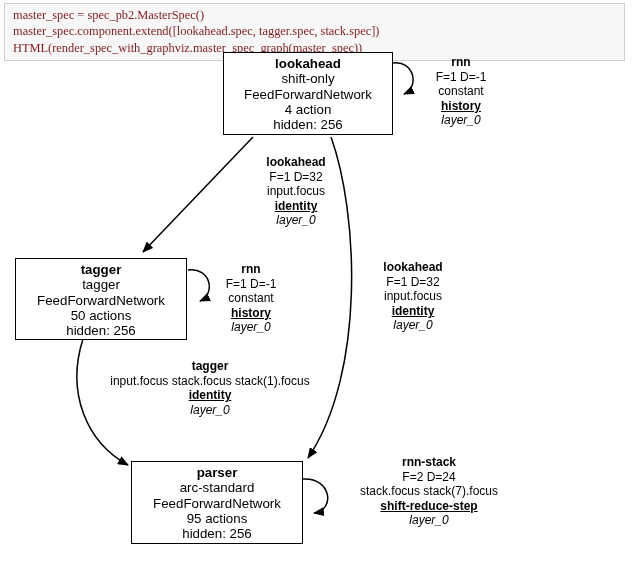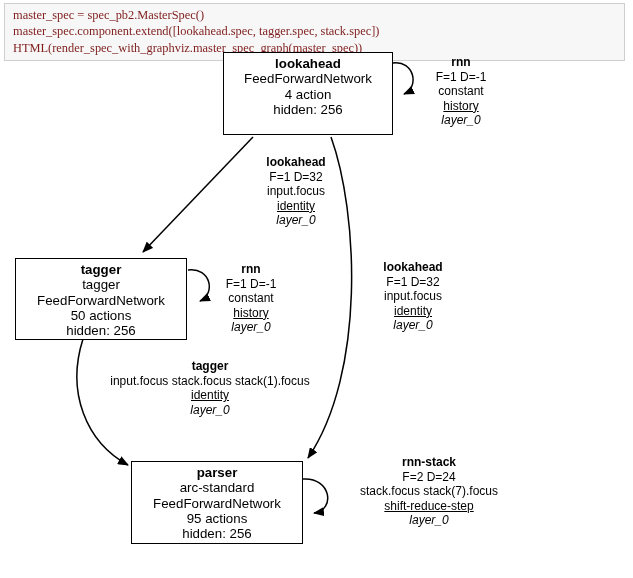--- a/index.html
+++ b/index.html
@@ -77,21 +77,21 @@
     z-index: 4;
     background: transparent;
   }
   .elabel .ln {
     font-size: 12px;
     line-height: 14.6px;
     color: #000000;
     white-space: nowrap;
   }
   .elabel .ln.title { font-weight: bold; }
-  .elabel .ln.und { text-decoration: underline; }
+  .elabel .ln.und { text-decoration: underline; font-weight: bold; }
   .elabel .ln.ital { font-style: italic; }
 </style>
 </head>
 <body>
 
 <div id="code-cell">
   <div class="code-line">master_spec = spec_pb2.MasterSpec()</div>
   <div class="code-line">master_spec.component.extend([lookahead.spec, tagger.spec, stack.spec])</div>
   <div class="code-line">HTML(render_spec_with_graphviz.master_spec_graph(master_spec))</div>
 </div>
@@ -113,20 +113,21 @@
 
     <path d="M331,95 C358,170 366,330 308,416" fill="none" stroke="#000000" stroke-width="1.5" marker-end="url(#arrow)"></path>
 
     <path d="M83,297 C66,350 86,400 128,423" fill="none" stroke="#000000" stroke-width="1.5" marker-end="url(#arrow)"></path>
 
     <path d="M303,437 C331,435 336,468 314,471" fill="none" stroke="#000000" stroke-width="1.5" marker-end="url(#arrow)"></path>
   </svg>
 
   <div class="node" id="node-lookahead" style="left:223px; top:10px; width:170px; height:83px;">
     <div class="ln title">lookahead</div>
+    <div class="ln">shift-only</div>
     <div class="ln">FeedForwardNetwork</div>
     <div class="ln">4 action</div>
     <div class="ln">hidden: 256</div>
   </div>
 
   <div class="node" id="node-tagger" style="left:15px; top:216px; width:172px; height:82px;">
     <div class="ln title">tagger</div>
     <div class="ln">tagger</div>
     <div class="ln">FeedForwardNetwork</div>
     <div class="ln">50 actions</div>

